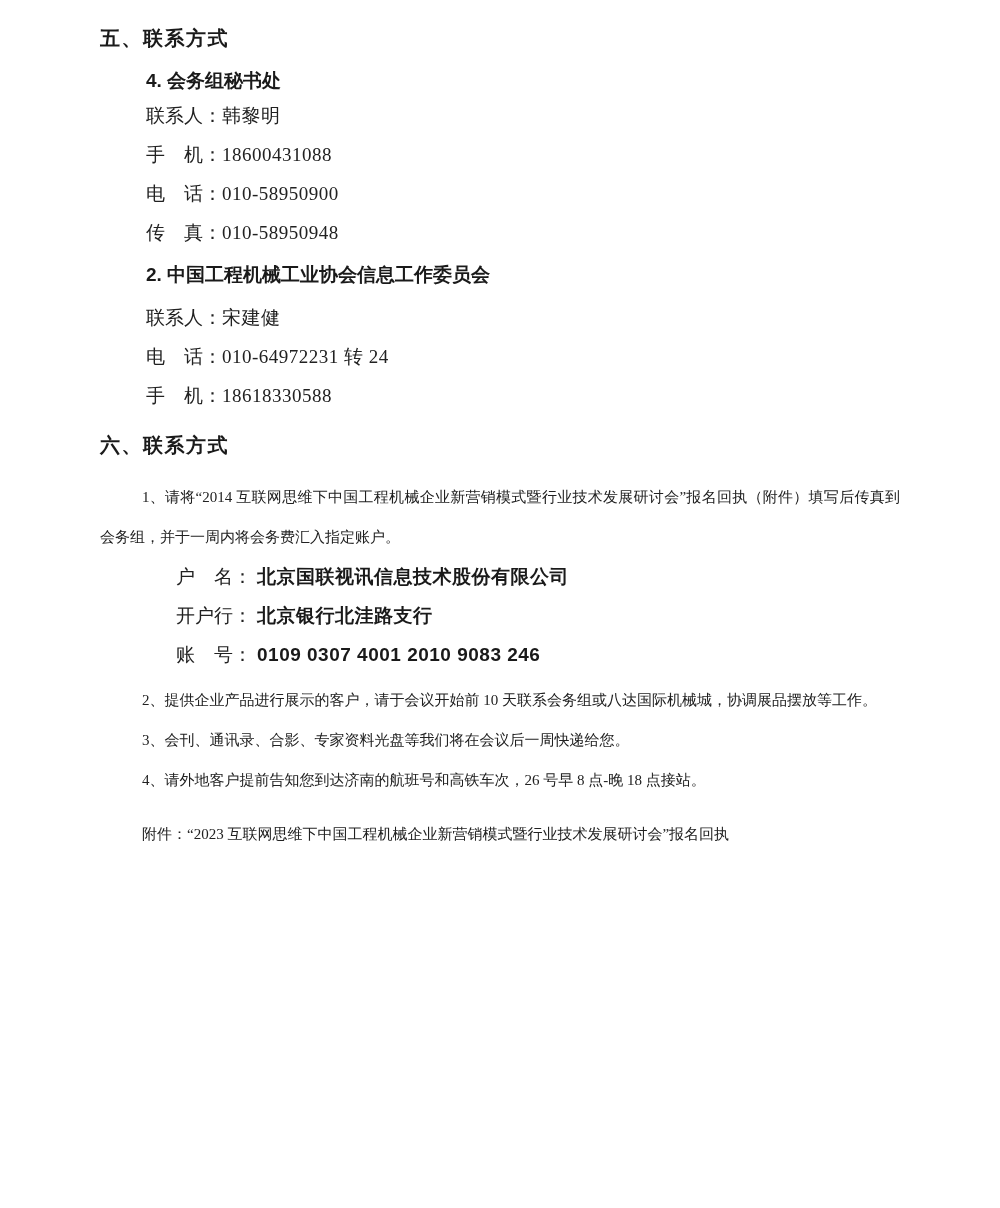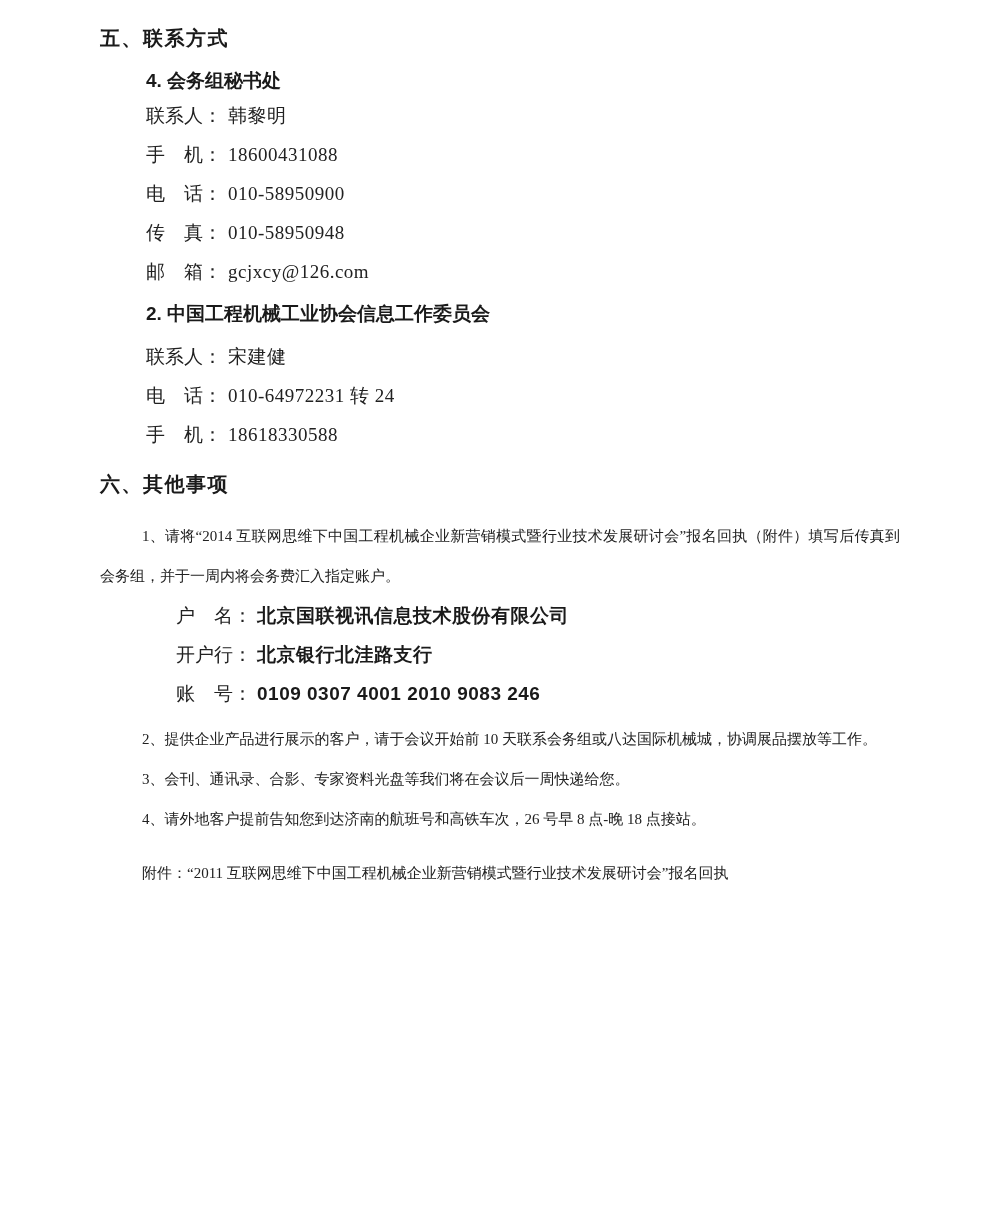--- a/index.html
+++ b/index.html
@@ -16,21 +16,21 @@
   .h-major.six { margin-top:14px; }
   .h-sub {
     font-family:"Liberation Sans","DejaVu Sans",sans-serif; font-weight:700;
     font-size:19px; line-height:30px; margin-left:46px; color:#1a1a1a;
   }
   .h-sub.first  { margin-top:12px; }
   .h-sub.second { margin-top:8px; }
 
   .c-line { margin-left:46px; height:39px; display:flex; align-items:center; font-size:19px; }
   .c-line .lab { white-space:pre; }
-  .c-line .val { margin-left:6px; letter-spacing:0.5px; }
+  .c-line .val { letter-spacing:0.5px; }
   .group2-lines { margin-top:8px; }
 
   .para { font-size:15px; line-height:40px; text-align:justify; text-indent:42px; margin:0; }
   .para.p1 { margin-top:16px; }
   .para.p2 { margin-top:6px; }
 
   .bank-line { margin-left:76px; height:39px; display:flex; align-items:center; font-size:19px; }
   .bank-line .lab { white-space:pre; }
   .bank-line .val {
     margin-left:5px; font-family:"Liberation Sans","DejaVu Sans",sans-serif;
@@ -68,64 +68,60 @@
       <span class="val">18600431088</span>
     </div>
     <div class="c-line">
       <span class="lab">电　话：</span>
       <span class="val">010-58950900</span>
     </div>
     <div class="c-line">
       <span class="lab">传　真：</span>
       <span class="val">010-58950948</span>
     </div>
-    <div class="c-line">
-      <span class="lab">邮　箱：</span>
-      <span class="val">gcjxcy@126.com</span>
-    </div>
 
     <div class="h-sub second">2. 中国工程机械工业协会信息工作委员会</div>
 
     <div class="group2-lines">
       <div class="c-line">
         <span class="lab">联系人：</span>
         <span class="val">宋建健</span>
       </div>
       <div class="c-line">
         <span class="lab">电　话：</span>
         <span class="val">010-64972231 转 24</span>
       </div>
       <div class="c-line">
         <span class="lab">手　机：</span>
         <span class="val">18618330588</span>
       </div>
     </div>
 
-    <div class="h-major six">六、其他事项</div>
+    <div class="h-major six">六、联系方式</div>
 
     <p class="para p1">1、请将“2014 互联网思维下中国工程机械企业新营销模式暨行业技术发展研讨会”报名回执（附件）填写后传真到会务组，并于一周内将会务费汇入指定账户。</p>
 
     <div class="bank-line">
       <span class="lab">户　名：</span>
       <span class="val">北京国联视讯信息技术股份有限公司</span>
     </div>
     <div class="bank-line">
       <span class="lab">开户行：</span>
       <span class="val">北京银行北洼路支行</span>
     </div>
     <div class="bank-line">
       <span class="lab">账　号：</span>
       <span class="val">0109 0307 4001 2010 9083 246</span>
     </div>
 
     <p class="para p2">2、提供企业产品进行展示的客户，请于会议开始前 10 天联系会务组或八达国际机械城，协调展品摆放等工作。</p>
     <p class="para">3、会刊、通讯录、合影、专家资料光盘等我们将在会议后一周快递给您。</p>
     <p class="para">4、请外地客户提前告知您到达济南的航班号和高铁车次，26 号早 8 点-晚 18 点接站。</p>
 
-    <p class="para attachment">附件：“2011 互联网思维下中国工程机械企业新营销模式暨行业技术发展研讨会”报名回执</p>
+    <p class="para attachment">附件：“2023 互联网思维下中国工程机械企业新营销模式暨行业技术发展研讨会”报名回执</p>
   </div>
 
   <div class="sig-text sig-left">
     <div class="sig-org">中国工程机械工业协会信息工作委员会</div>
     <div class="sig-date">二〇一四年五月四日</div>
   </div>
 
   <div class="sig-text sig-right">
     <div class="sig-org">北京国联视讯信息技术股份有限公司</div>
     <div class="sig-date">二〇一四年五月四日</div>

